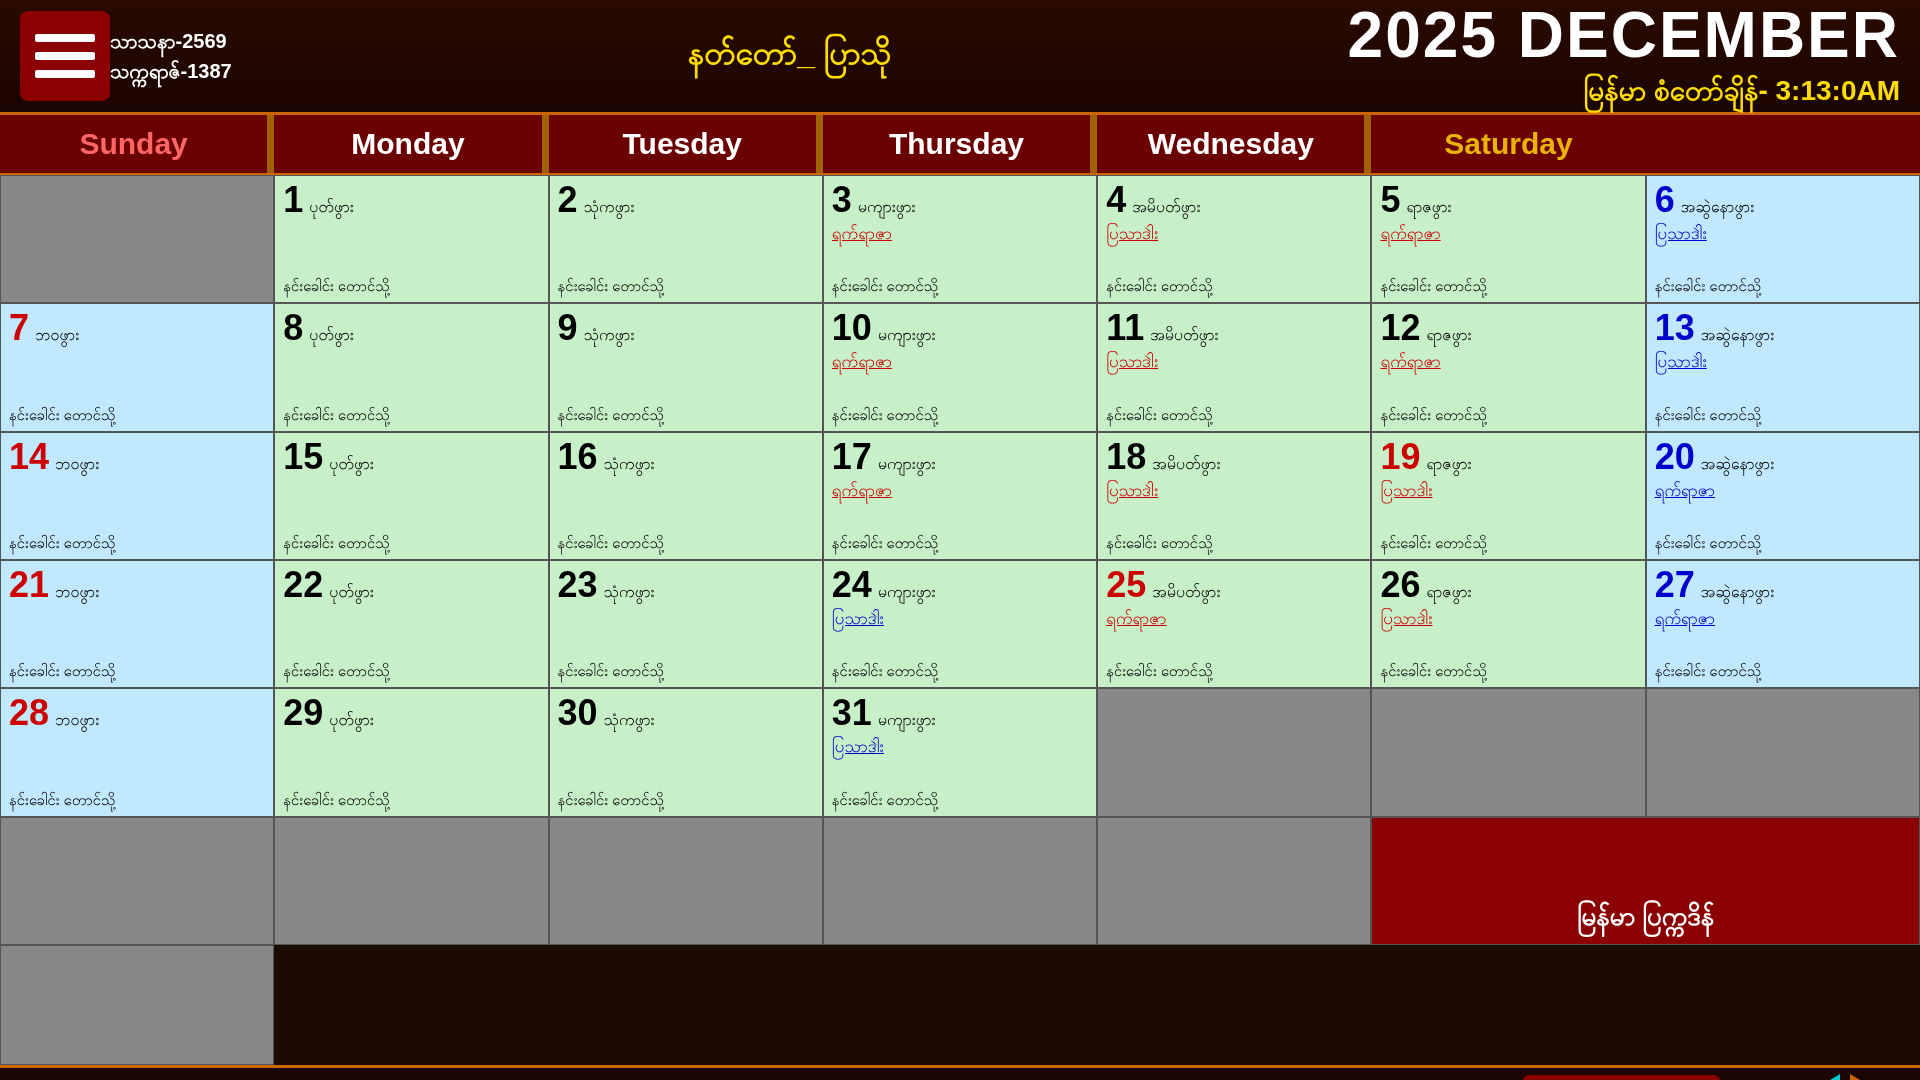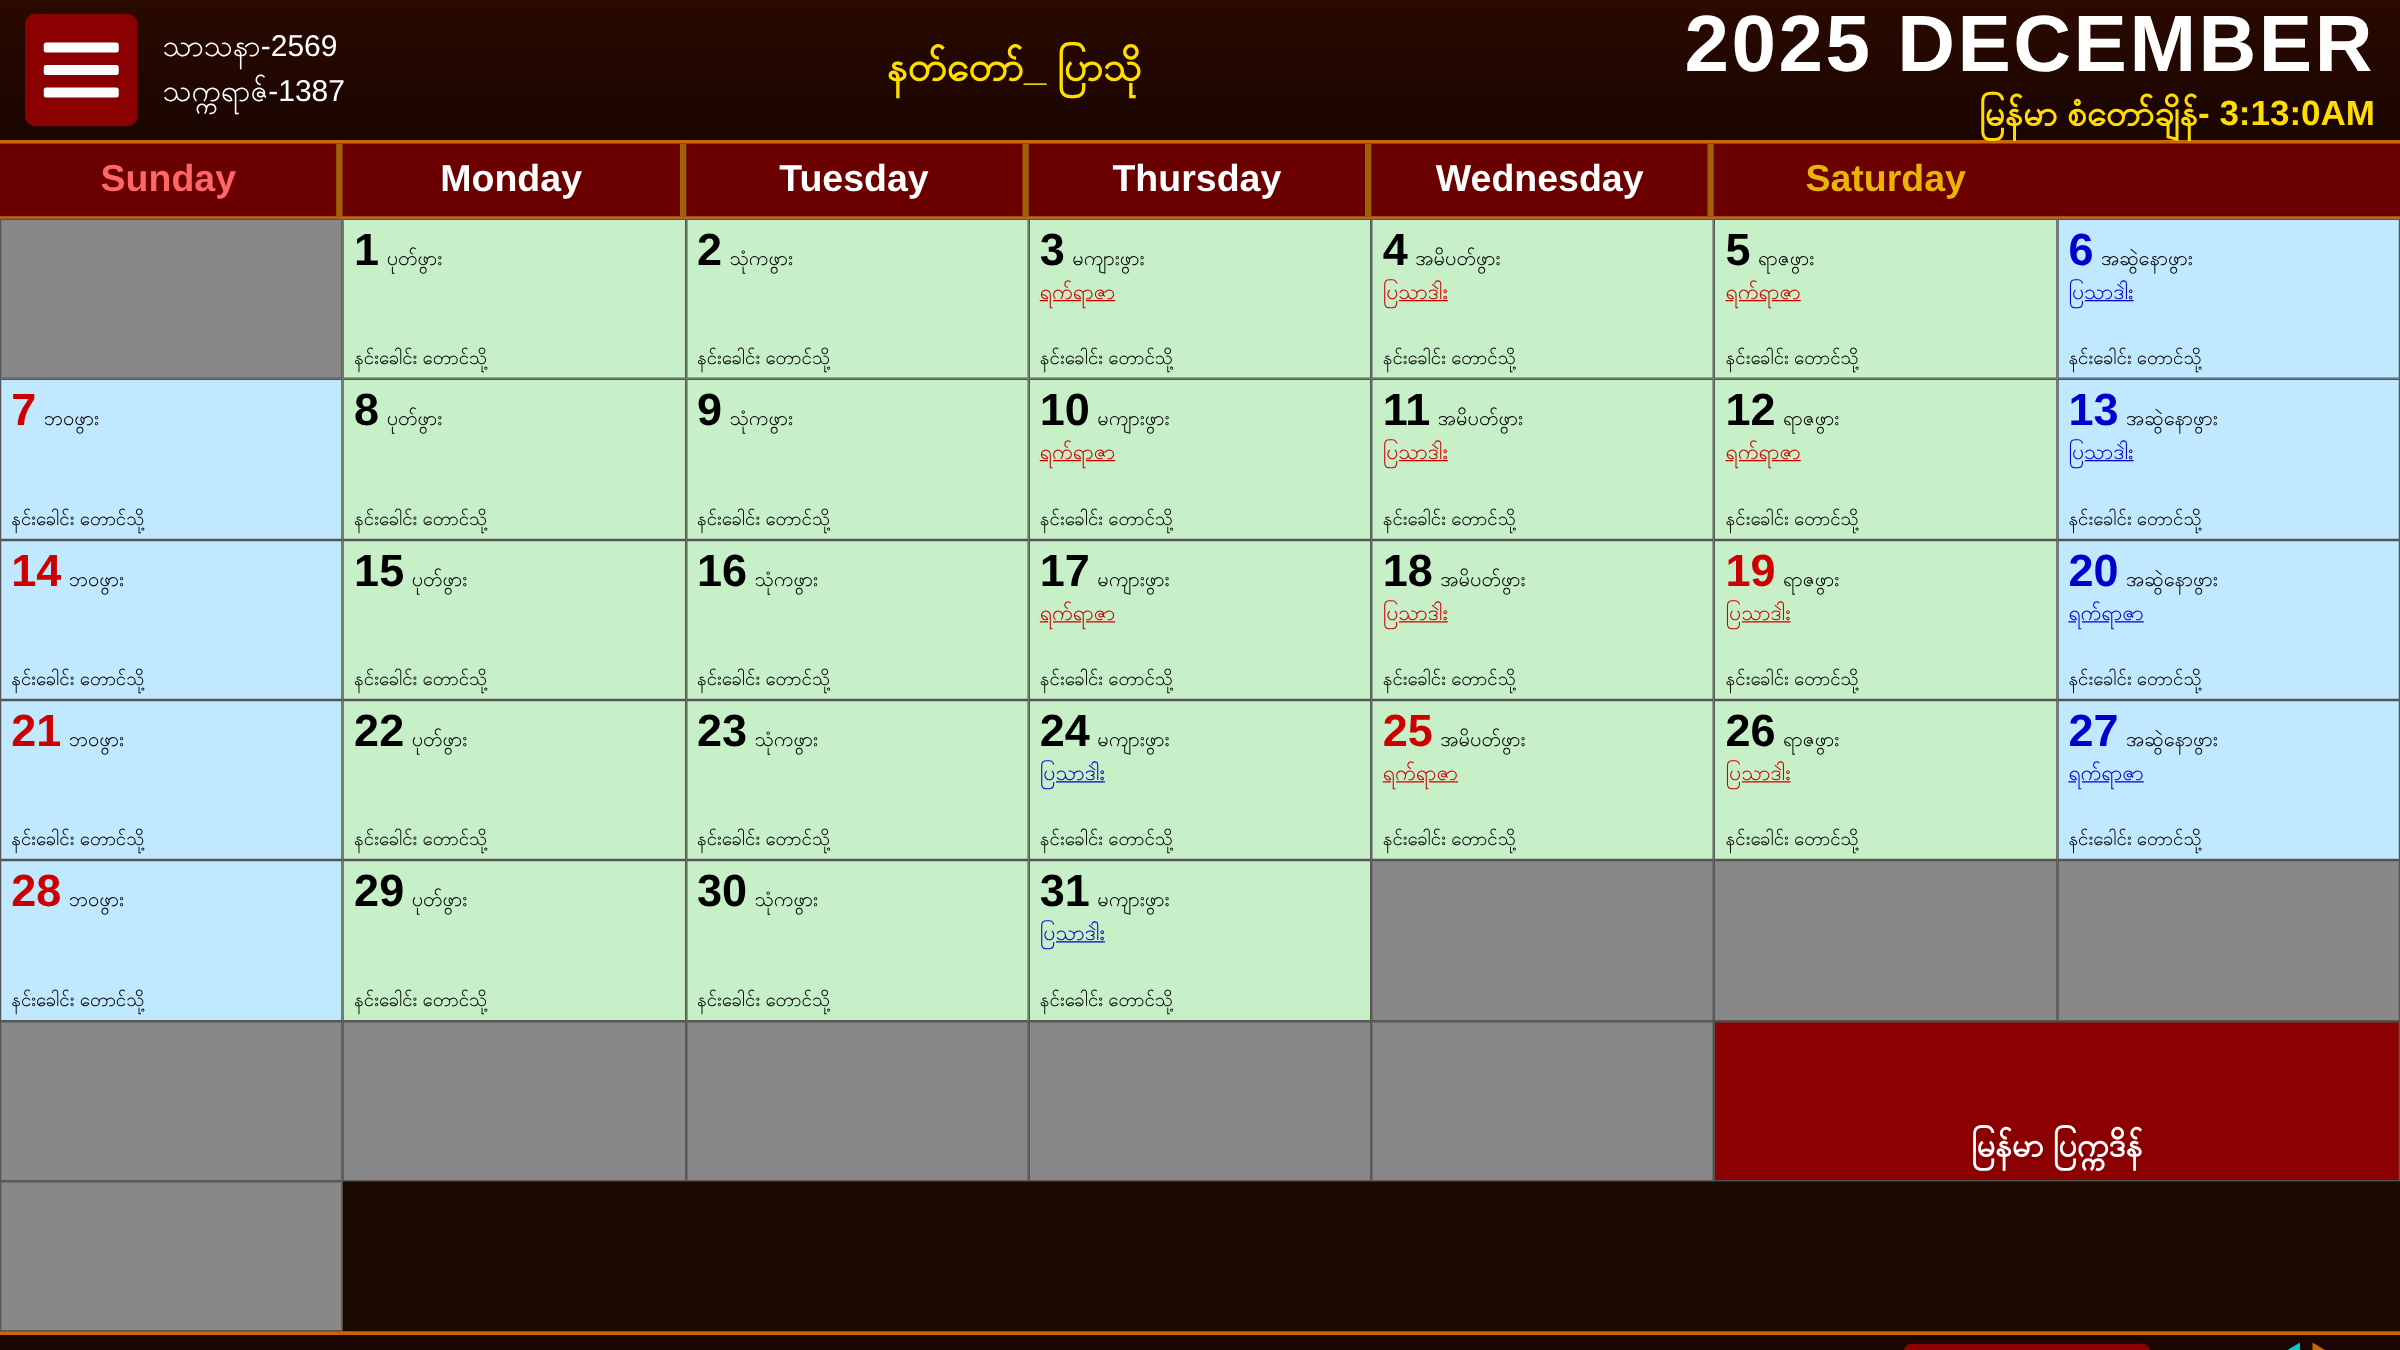--- a/index.html
+++ b/index.html
@@ -35,24 +35,23 @@
       flex-shrink: 0;
     }
     .menu-line {
       width: 60px;
       height: 8px;
       background: white;
       border-radius: 2px;
     }
 
     .header-myanmar-year {
-      margin-left: 20px;
       color: white;
-      font-size: 24px;
-      font-weight: normal;
+      font-size: 20px;
+      font-weight: bold;
       line-height: 1.5;
     }
 
     .header-center {
       flex: 1;
       text-align: center;
     }
     .header-nay-pyi-taw {
       color: #ffdd00;
       font-size: 32px;
@@ -80,21 +79,21 @@
       grid-template-columns: repeat(7, 1fr);
       background: #6b0000;
       border-bottom: 2px solid #cc6600;
     }
     .day-header {
       text-align: center;
       padding: 12px 5px;
       font-size: 30px;
       font-weight: bold;
       color: white;
-      border-right: 5px solid #a16207;
+      border-right: 7px solid #a16207;
     }
     .day-header:last-child { border-right: none; }
     .day-header.sunday { color: #ff6666; }
     .day-header.saturday { color: #eab308; }
 
     
     .calendar-grid {
       display: grid;
       grid-template-columns: repeat(7, 1fr);
       grid-template-rows: repeat(6, 1fr);

